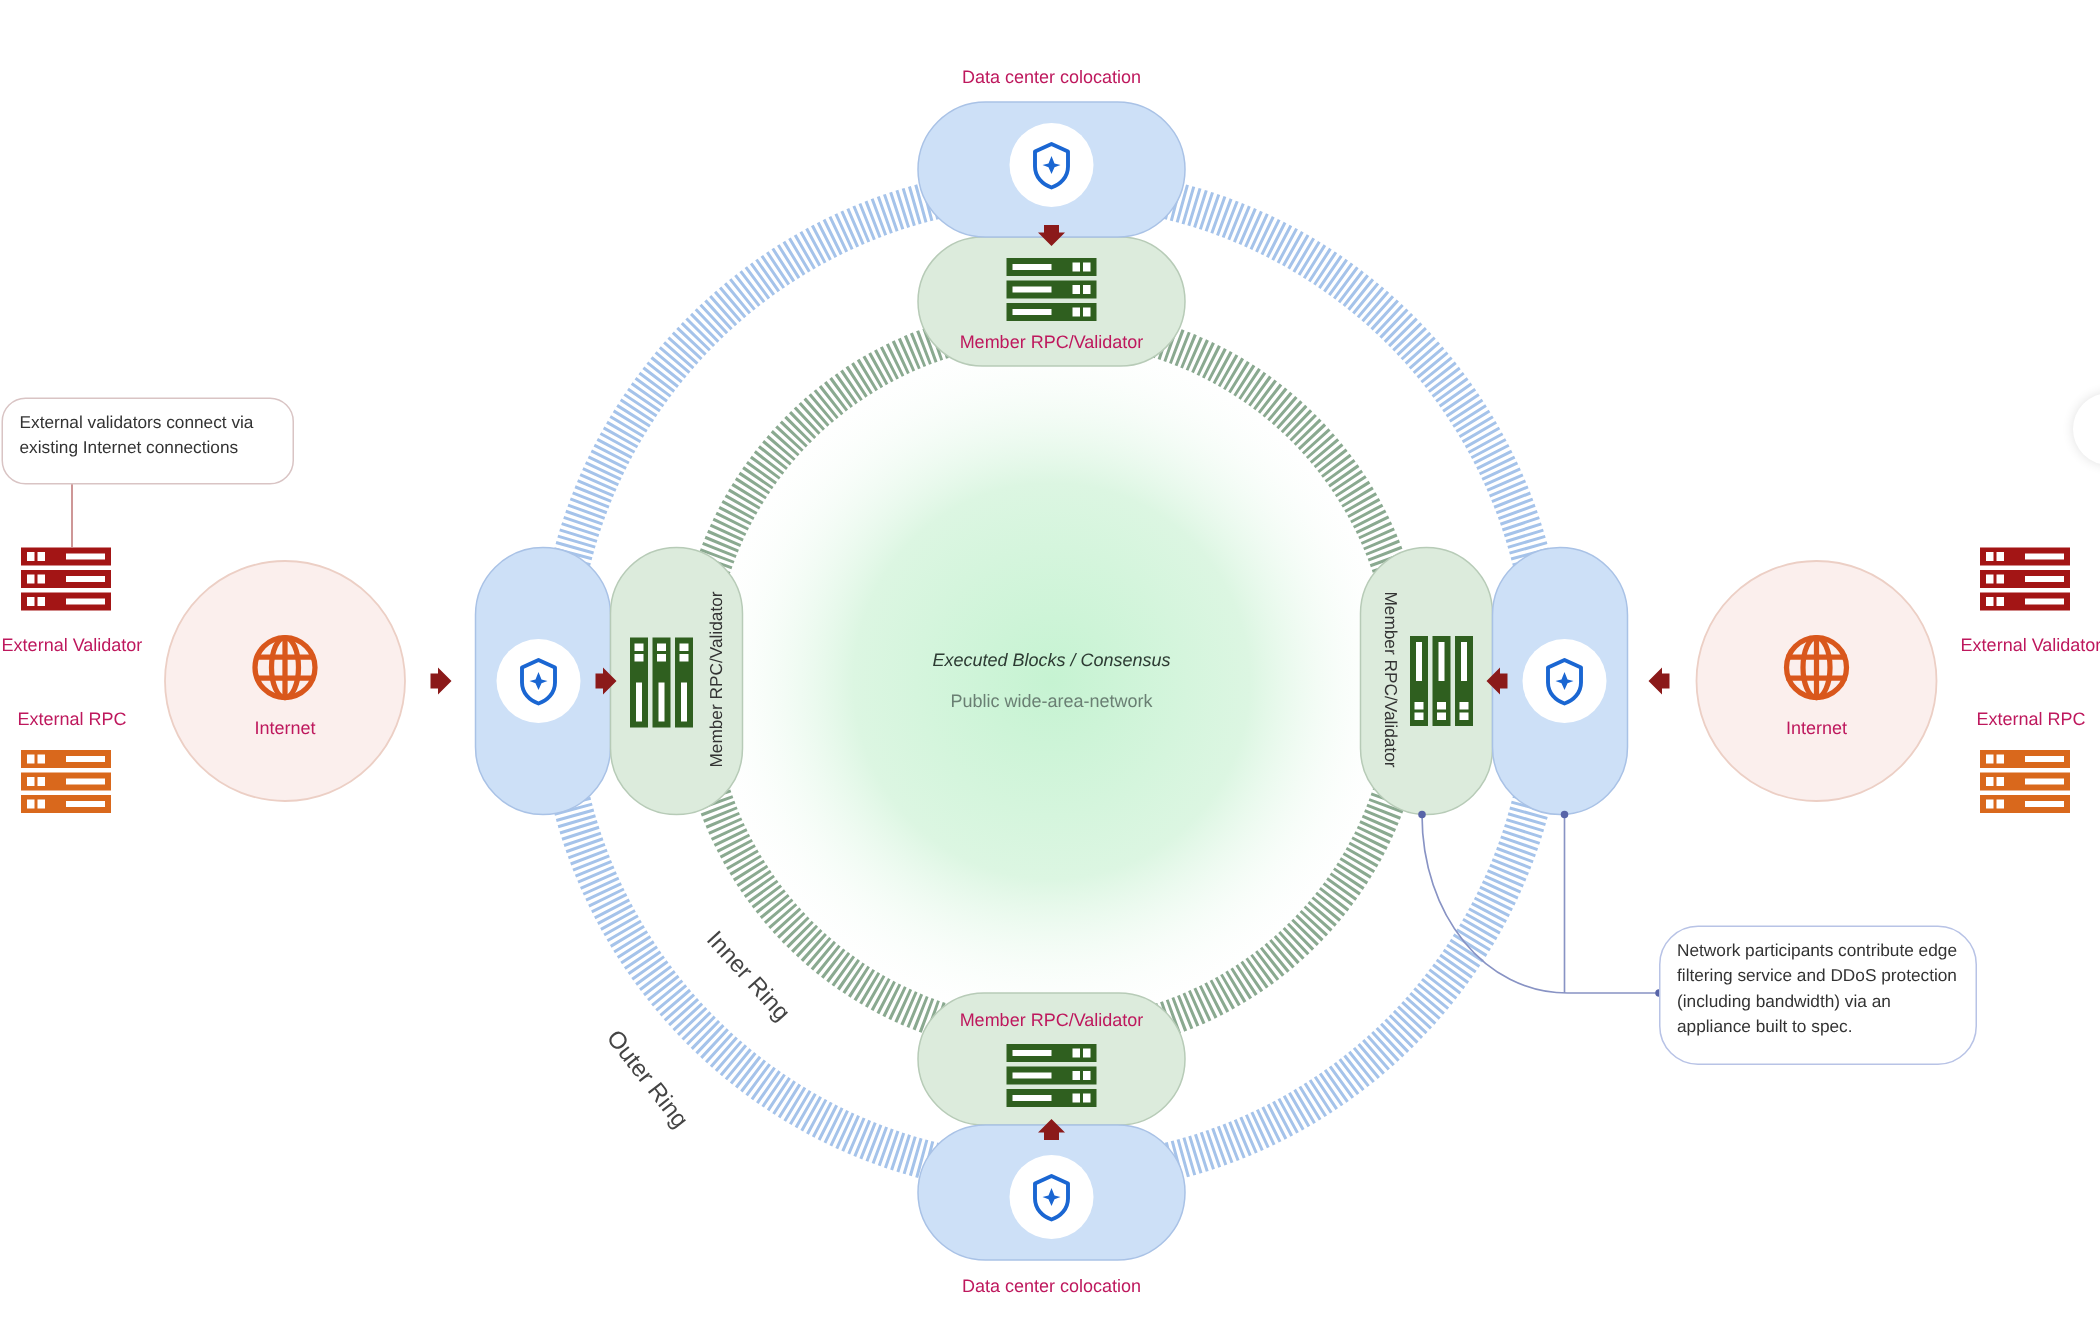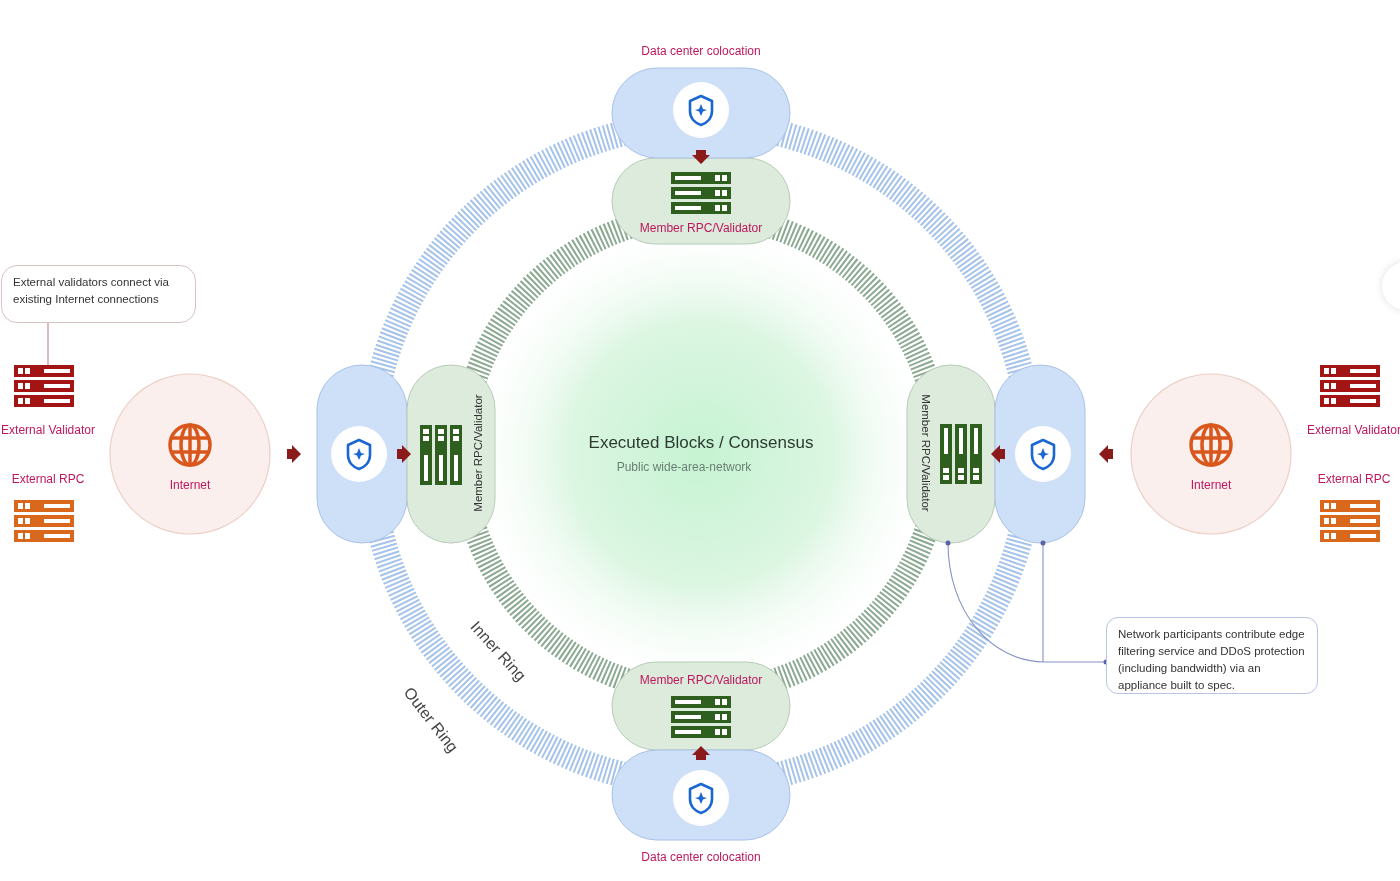--- a/index.html
+++ b/index.html
@@ -2,22 +2,22 @@
 <html><head>
 <meta charset="utf-8">
 <style>
   html,body{margin:0;padding:0;background:#ffffff;}
   body{width:1400px;height:881px;position:relative;overflow:hidden;font-family:"Liberation Sans",sans-serif;color:#2b2b2b;}
   svg#diagram{position:absolute;left:0;top:0;}
   .txt{position:absolute;font-family:"Liberation Sans",sans-serif;color:#be185d;white-space:nowrap;}
   .label-sm{font-size:12px;}
   .callout{position:absolute;background:#fff;border:1px solid #d9c4c4;border-radius:12px;font-size:11.5px;line-height:17px;color:#333;padding:8px 11px;box-sizing:border-box;}
   .callout.blue{border-color:#b8c3e6;}
-  .center-title{position:absolute;left:501px;top:433px;width:400px;text-align:center;font-size:17px;color:#2d3b33;}
-  .center-sub{position:absolute;left:484px;top:460px;width:400px;text-align:center;font-size:12px;color:#6a7f73;}
+  .center-title{position:absolute;left:501px;top:433px;width:400px;text-align:center;font-size:12px;color:#2d3b33;font-style:italic;}
+  .center-sub{position:absolute;left:501px;top:460px;width:400px;text-align:center;font-size:12px;color:#6a7f73;}
   .ring-label{position:absolute;font-size:16px;color:#444;transform-origin:left top;}
   .vert{position:absolute;font-size:11.5px;color:#333;white-space:nowrap;transform-origin:center center;}
   .shadow-pill{position:absolute;right:-30px;top:262px;width:48px;height:48px;border-radius:50%;background:#fff;box-shadow:0 0 8px rgba(0,0,0,0.12);}
 </style>
 </head>
 <body>
 
 <svg id="diagram" width="1400" height="881" viewBox="0 0 1400 881">
   <defs>
     <radialGradient id="coreGrad" cx="50%" cy="50%" r="50%">
@@ -169,15 +169,15 @@
 <div class="ring-label" style="left:414px;top:684px;transform:rotate(52deg);">Outer Ring</div>
 
 <div class="callout" style="left:1px;top:265px;width:195px;height:58px;white-space:normal;border-radius:16px;">External validators connect via existing Internet connections</div>
 <div class="txt label-sm" style="left:0px;top:423px;width:96px;text-align:center;">External Validator</div>
 <div class="txt label-sm" style="left:0px;top:472px;width:96px;text-align:center;">External RPC</div>
 <div class="txt label-sm" style="left:140px;top:478px;width:100px;text-align:center;">Internet</div>
 
 <div class="txt label-sm" style="left:1306px;top:423px;width:96px;text-align:center;">External Validator</div>
 <div class="txt label-sm" style="left:1306px;top:472px;width:96px;text-align:center;">External RPC</div>
 <div class="txt label-sm" style="left:1161px;top:478px;width:100px;text-align:center;">Internet</div>
-<div class="callout blue" style="left:1106px;top:617px;width:212px;height:77px;white-space:normal;">Network participants contribute edge filtering service and DDoS protection (including bandwidth) via an appliance built to spec.</div>
+<div class="callout blue" style="left:1106px;top:617px;width:212px;height:93px;white-space:normal;border-radius:26px;">Network participants contribute edge filtering service and DDoS protection (including bandwidth) via an appliance built to spec.</div>
 
 <div class="shadow-pill"></div>
 
 </body></html>

